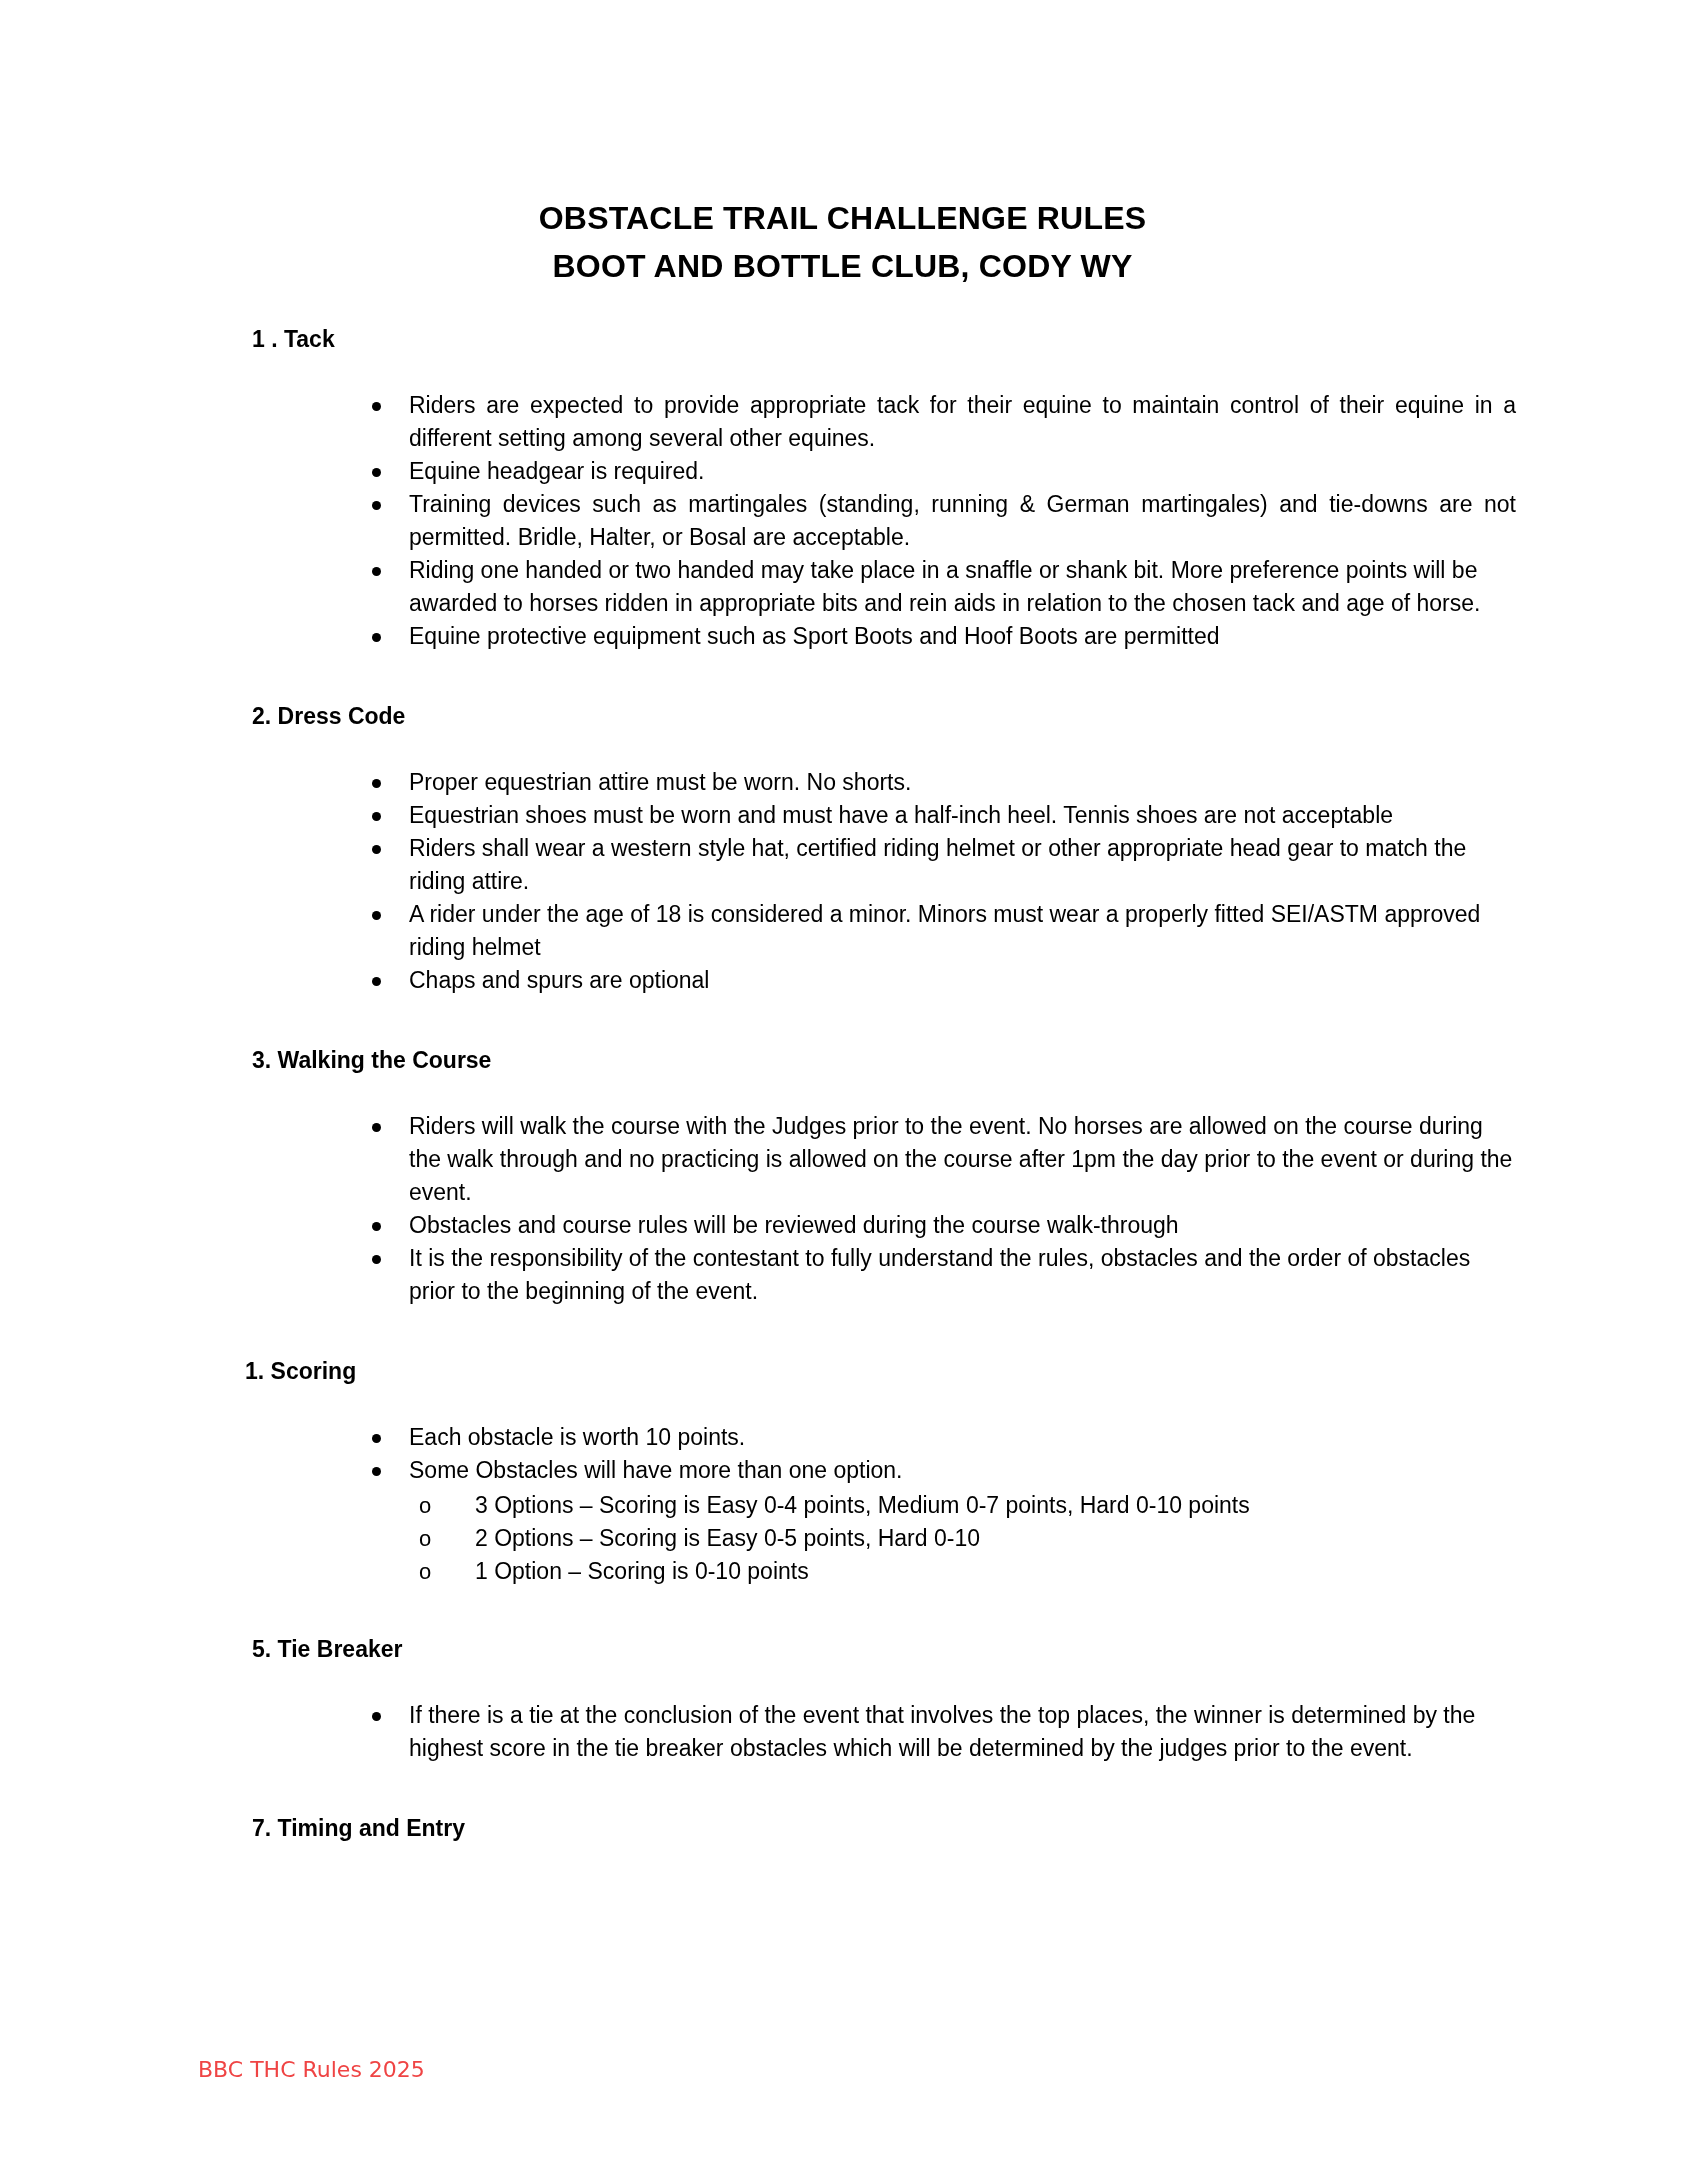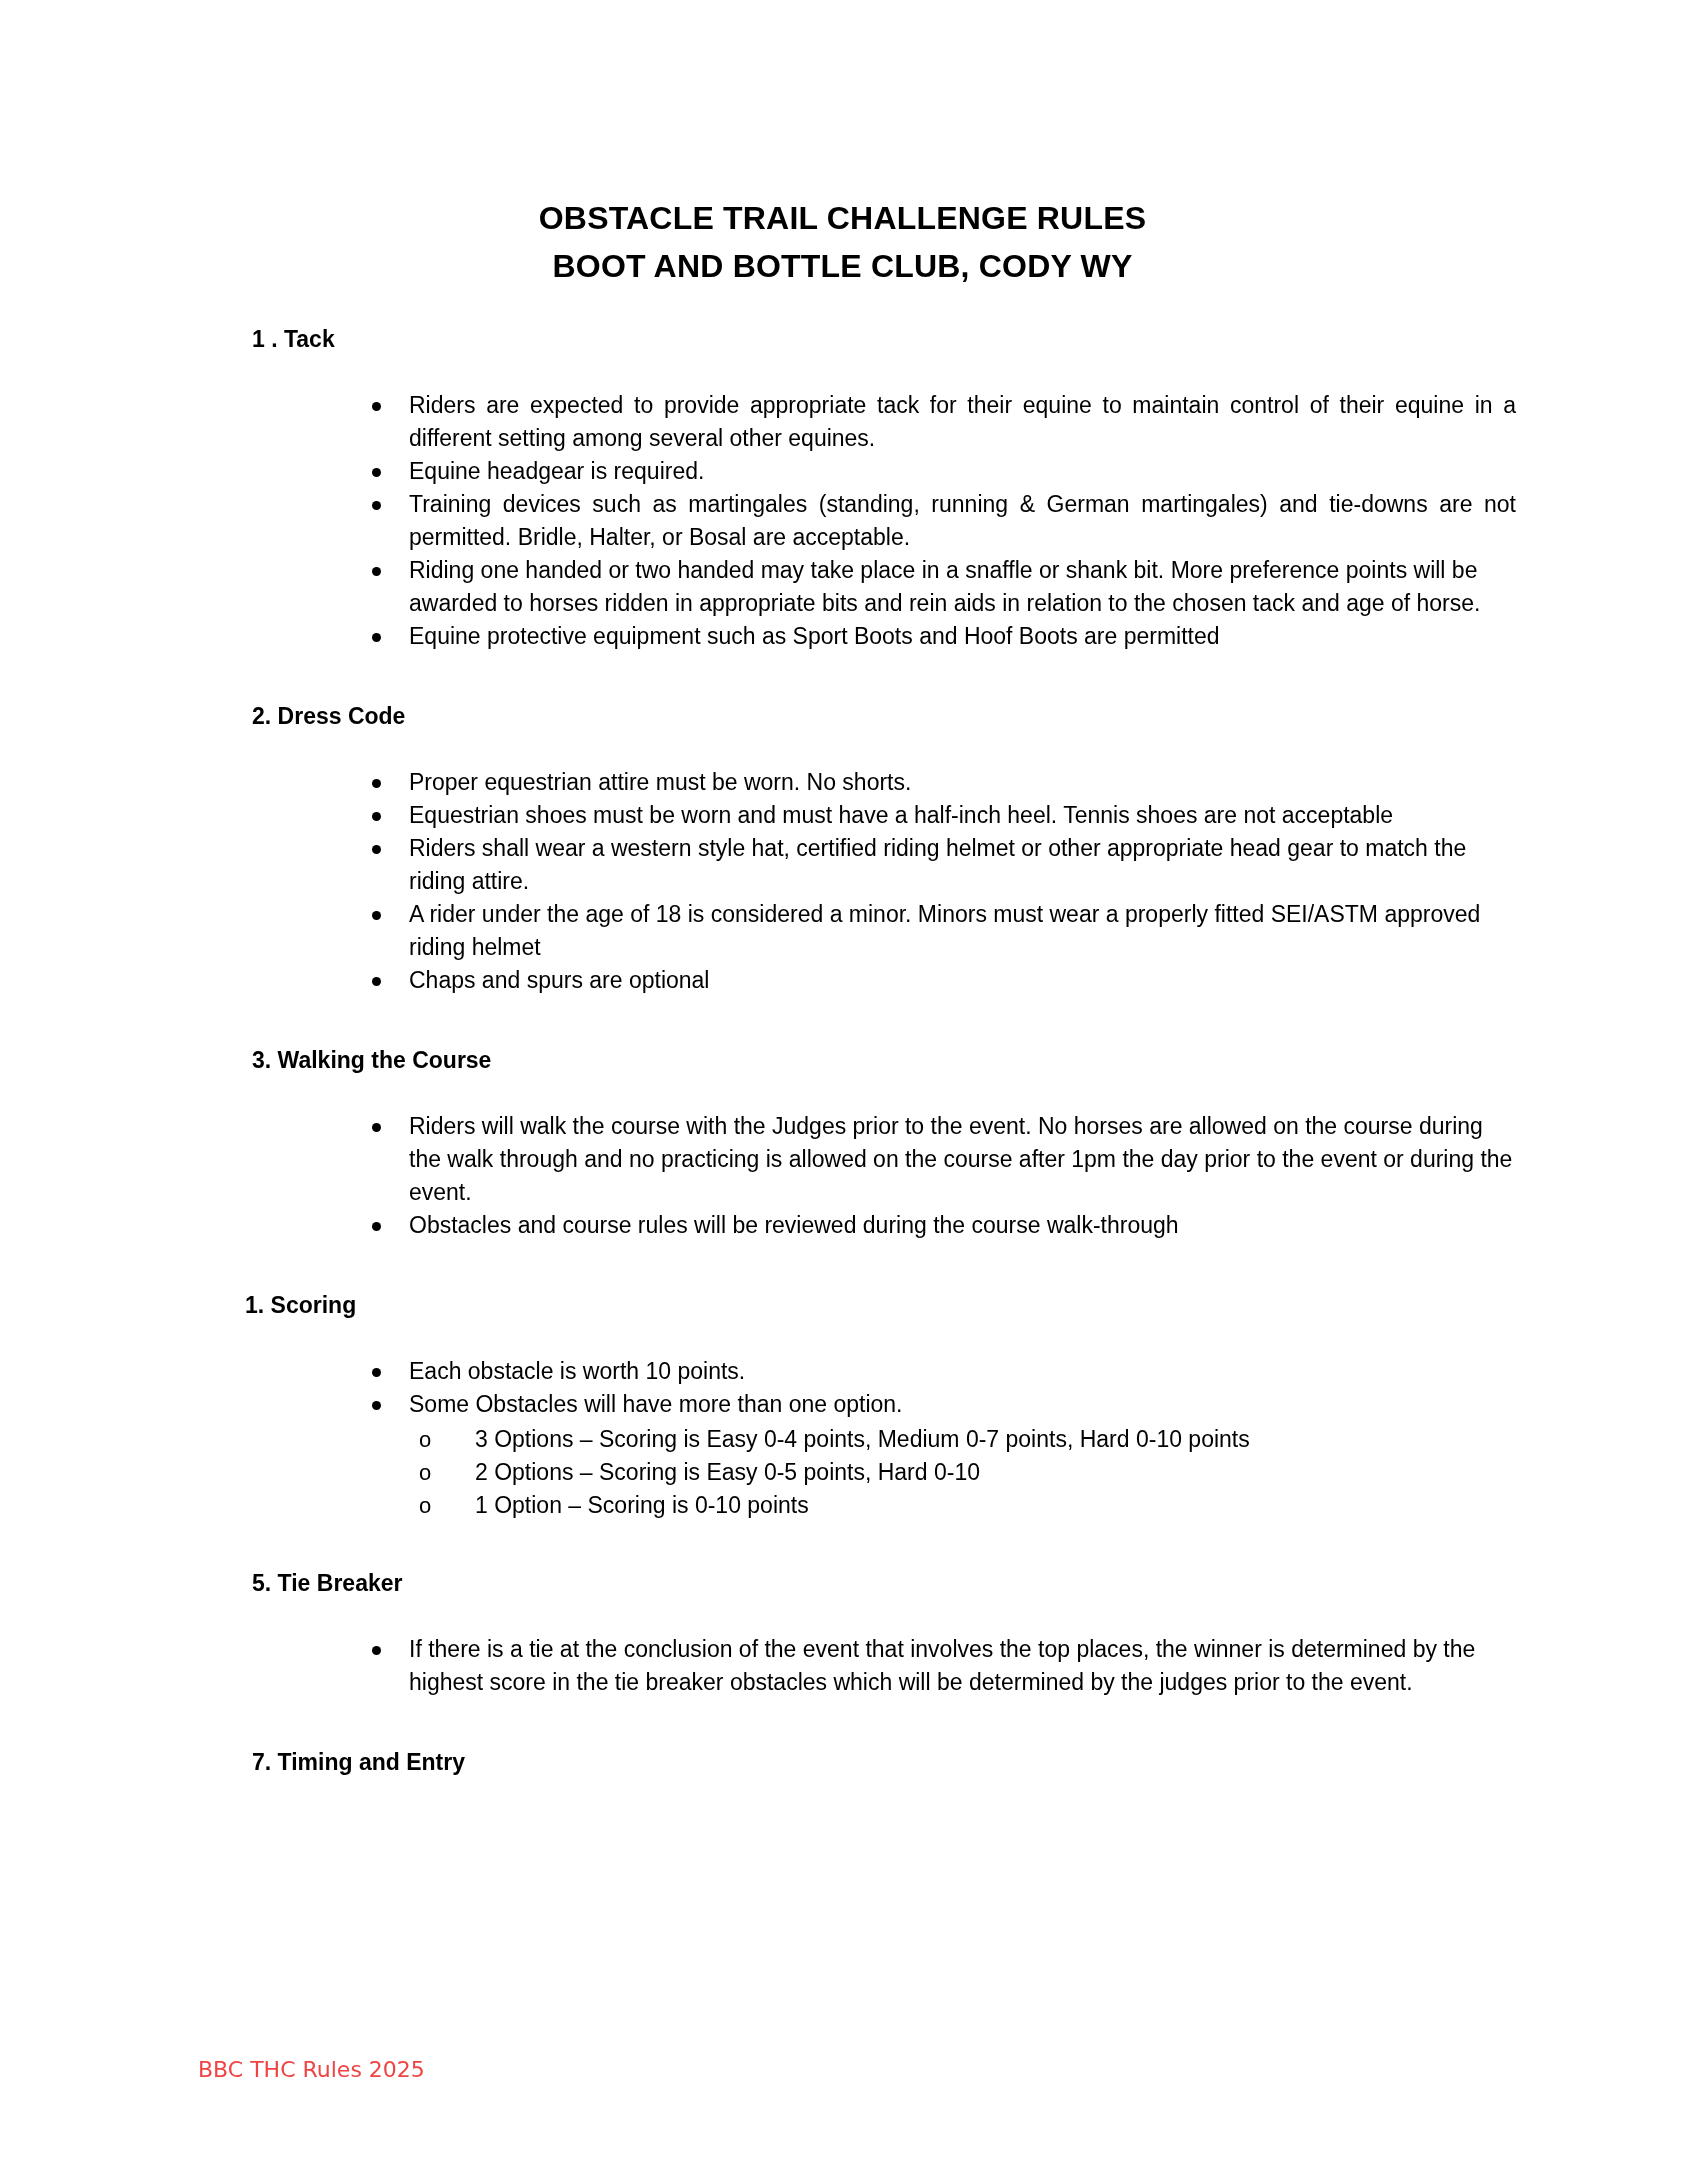--- a/index.html
+++ b/index.html
@@ -158,20 +158,21 @@
     </div>
 
     <div class="gap-lg"></div>
 
     <div class="section">
       <div class="sec-head">3.  Walking the Course</div>
       <div class="gap-md"></div>
       <ul class="bullets">
         <li>Riders will walk the course with the Judges prior to the event. No horses are allowed on the course during the walk through and no practicing is allowed on the course after 1pm the day prior to the event or during the event.</li>
         <li>Obstacles and course rules will be reviewed during the course walk-through</li>
+        <li>It is the responsibility of the contestant to fully understand the rules, obstacles and the order of obstacles prior to the beginning of the event.</li>
       </ul>
     </div>
 
     <div class="gap-lg"></div>
 
     <div class="section">
       <div class="sec-head indent-tight">1. Scoring</div>
       <div class="gap-md"></div>
       <ul class="bullets">
         <li>Each obstacle is worth 10 points.</li>

